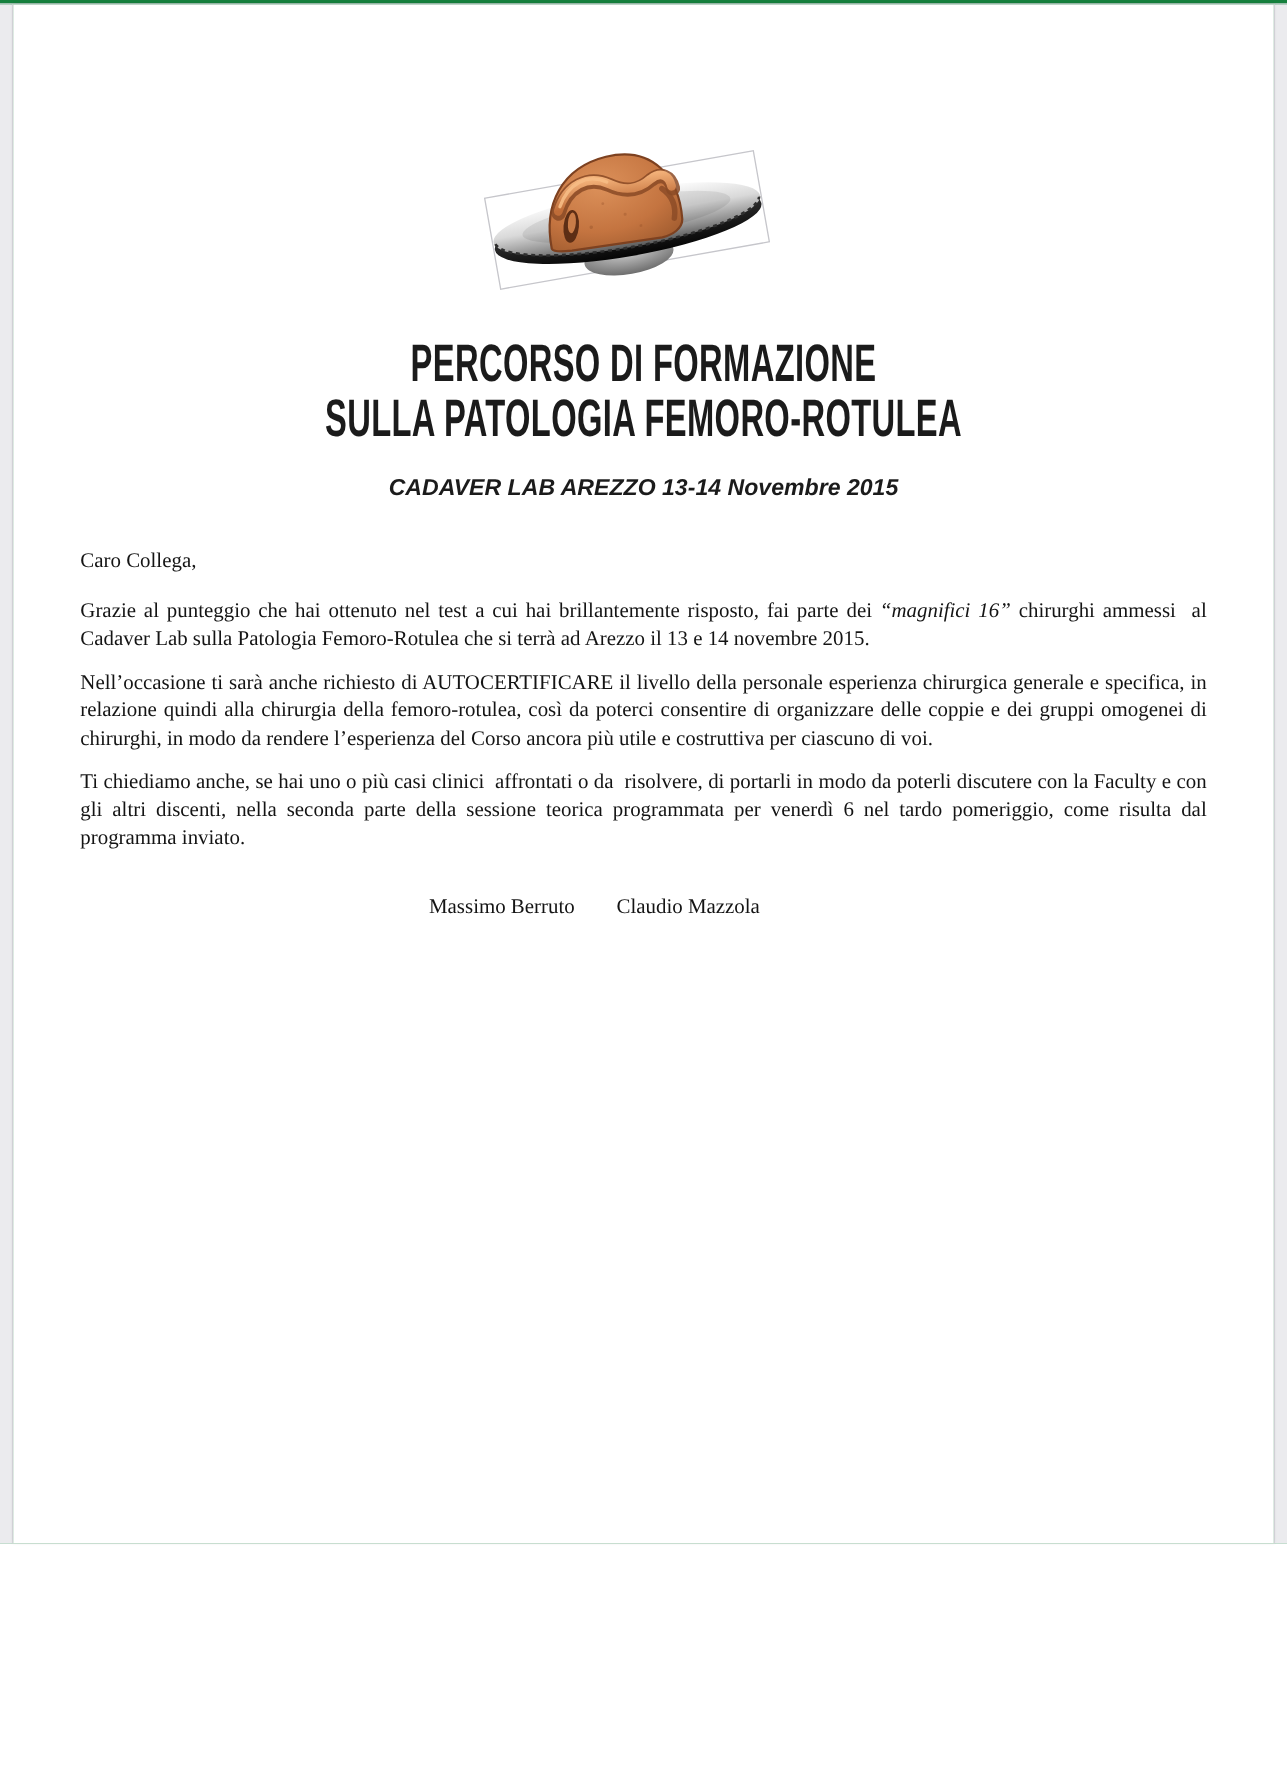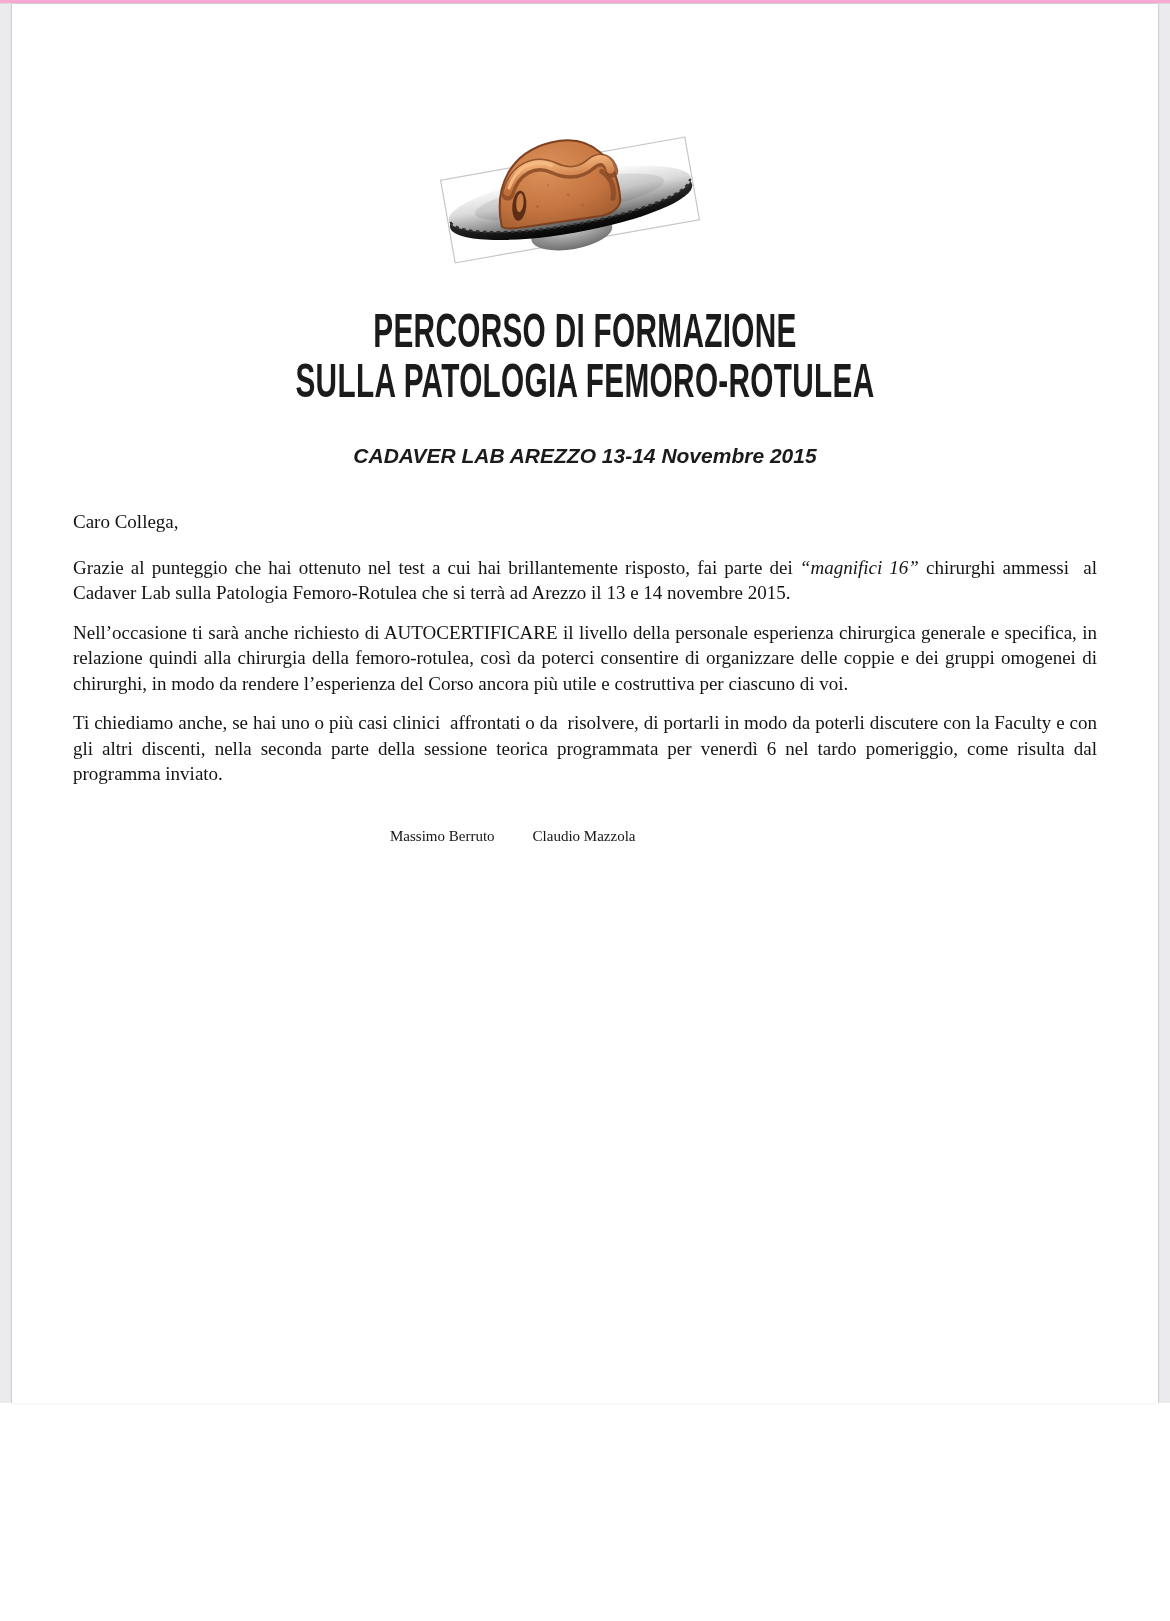--- a/index.html
+++ b/index.html
@@ -3,21 +3,21 @@
 <meta charset="utf-8">
 <style>
   html,body{margin:0;padding:0;}
   body{
     width:1170px;height:1621px;
     background:#ffffff;
     font-family:"Liberation Serif", serif;
     overflow:hidden;
   }
   .canvas{
-    position:relative;width:1170px;height:1403px;background:#f9a8d4;
+    position:relative;width:1170px;height:1403px;background:#15803d;
   }
   
   .edge-top{position:absolute;left:0;top:3px;right:0;height:1px;background:#d9d9de;}
   .edge-left{position:absolute;left:0;top:4px;bottom:0;width:11px;background:#ebebee;border-right:1px solid #d7d7dc;}
   .edge-right{position:absolute;right:0;top:4px;bottom:0;width:11px;background:#ebebee;border-left:1px solid #d7d7dc;}
   .page{
     position:absolute;left:12px;right:12px;top:4px;bottom:0;
     background:#ffffff;
     box-shadow:0 0 3px rgba(0,0,0,0.10);
   }
@@ -32,21 +32,21 @@
     font-family:"Liberation Sans", sans-serif;
     font-weight:700;
     font-size:48px;
     line-height:50px;
     color:#1b1b1b;
     letter-spacing:0.5px;
     transform:scaleX(0.62);
   }
   .doc-title .tline{display:block;white-space:nowrap;}
   .subtitle{
-    margin-top:38px;
+    margin-top:26px;
     text-align:center;
     font-family:"Liberation Sans", sans-serif;
     font-weight:700;
     font-style:italic;
     font-size:21px;
     color:#1b1b1b;
   }
   .letter-body{
     margin-top:41px;
     padding:0 61px;
@@ -58,21 +58,21 @@
   .letter-body p{margin:0 0 14px 0;white-space:pre-wrap;}
   .letter-body p.salutation{margin-bottom:20px;}
   .letter-body p.congrats{margin-bottom:19px;}
   .letter-body p.closing{margin-top:90px;}
   .emph{font-weight:400;font-style:italic;}
   .signatures{
     margin-top:37px;
     margin-left:317px;
     display:flex;
     gap:38px;
-    font-size:15px;
+    font-size:19px;
     color:#141414;
   }
 </style>
 </head>
 <body>
 
 <div class="canvas">
   <div class="edge-top"></div>
   <div class="edge-left"></div>
   <div class="edge-right"></div>

